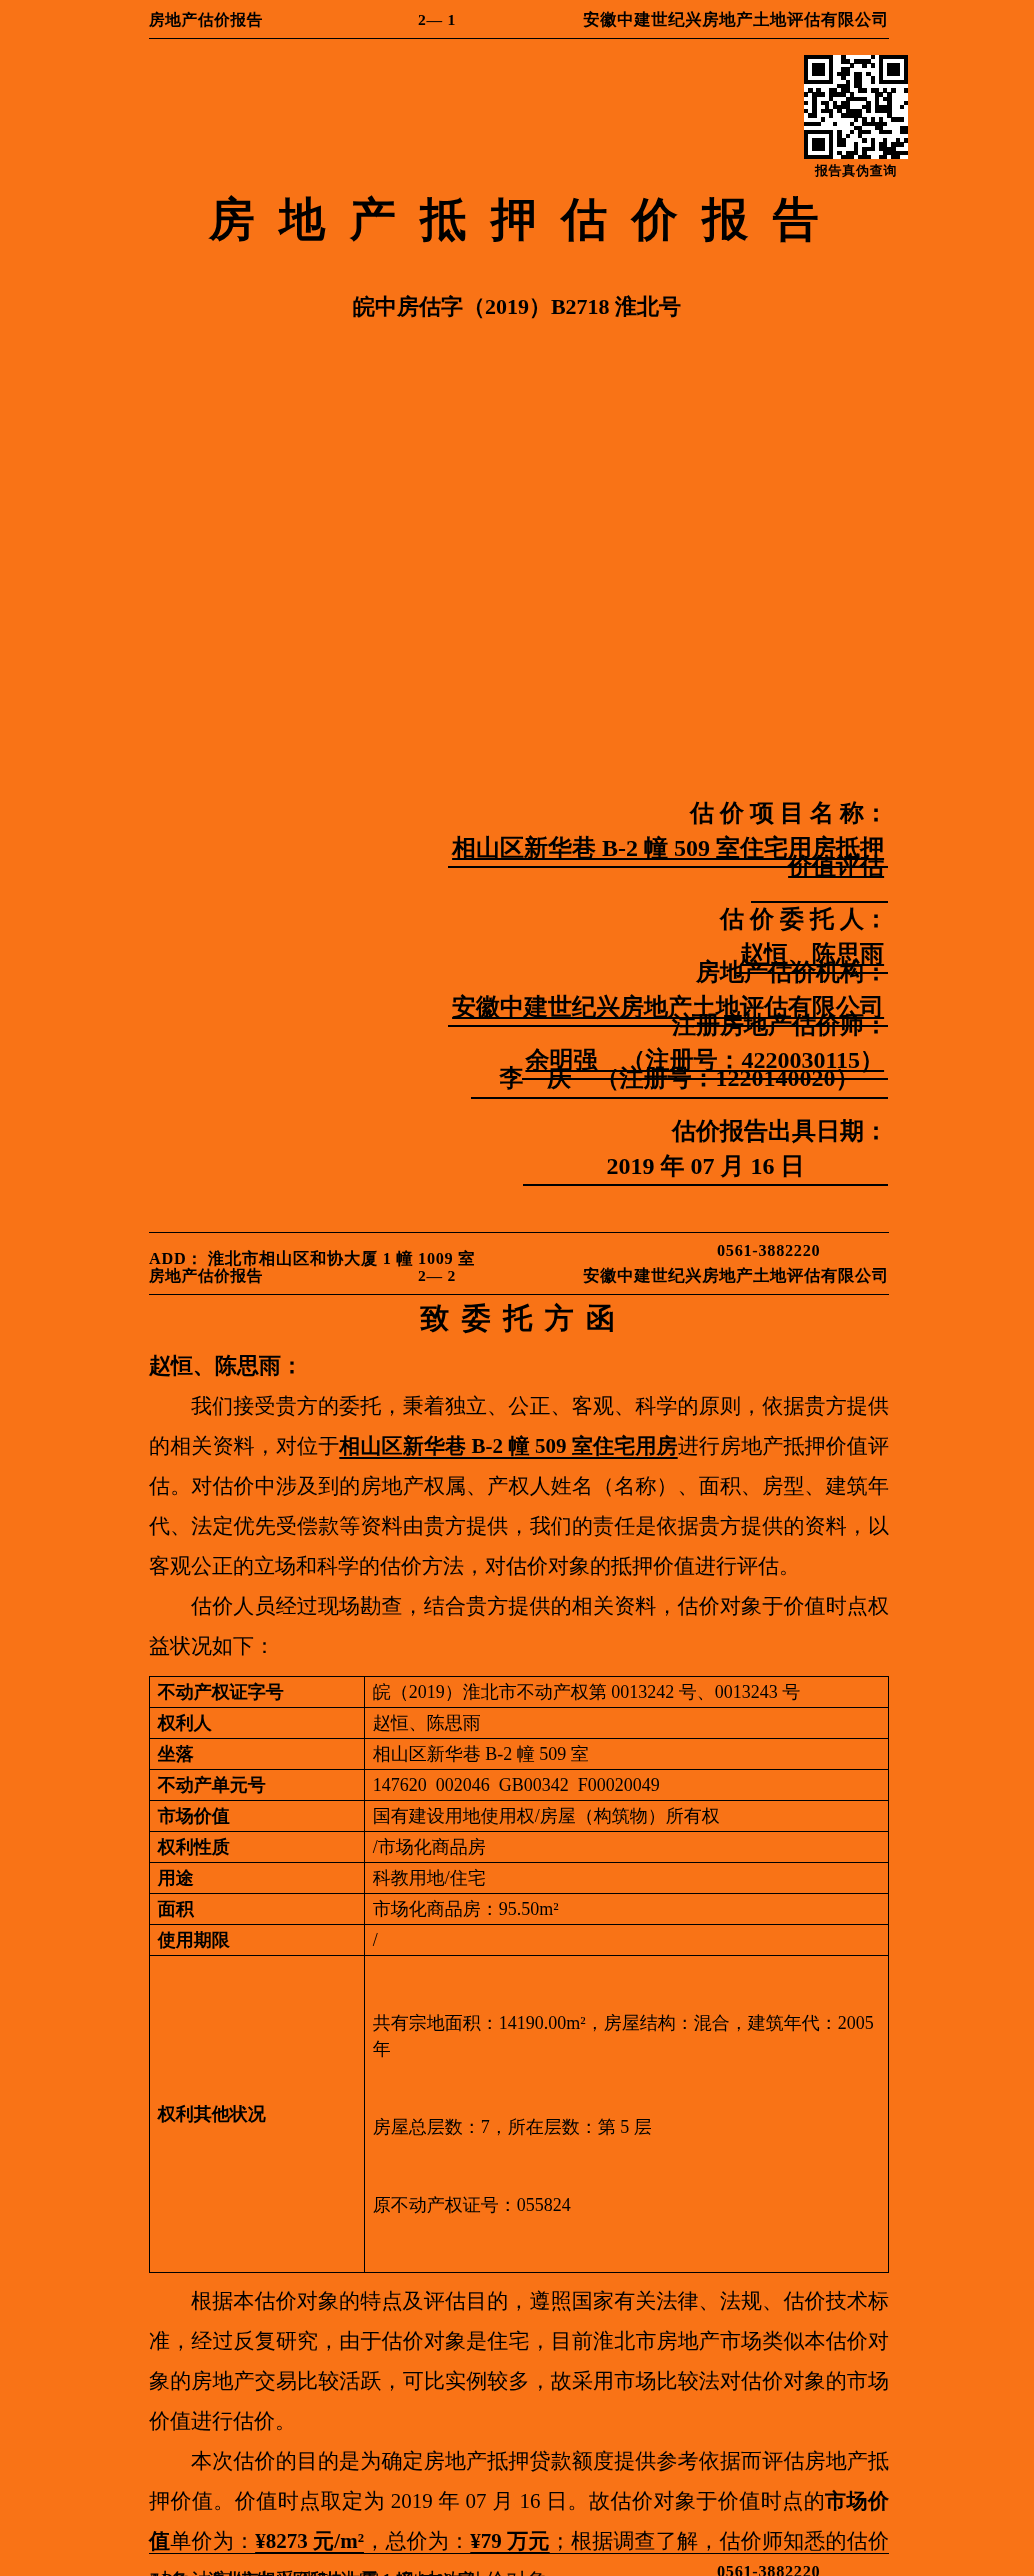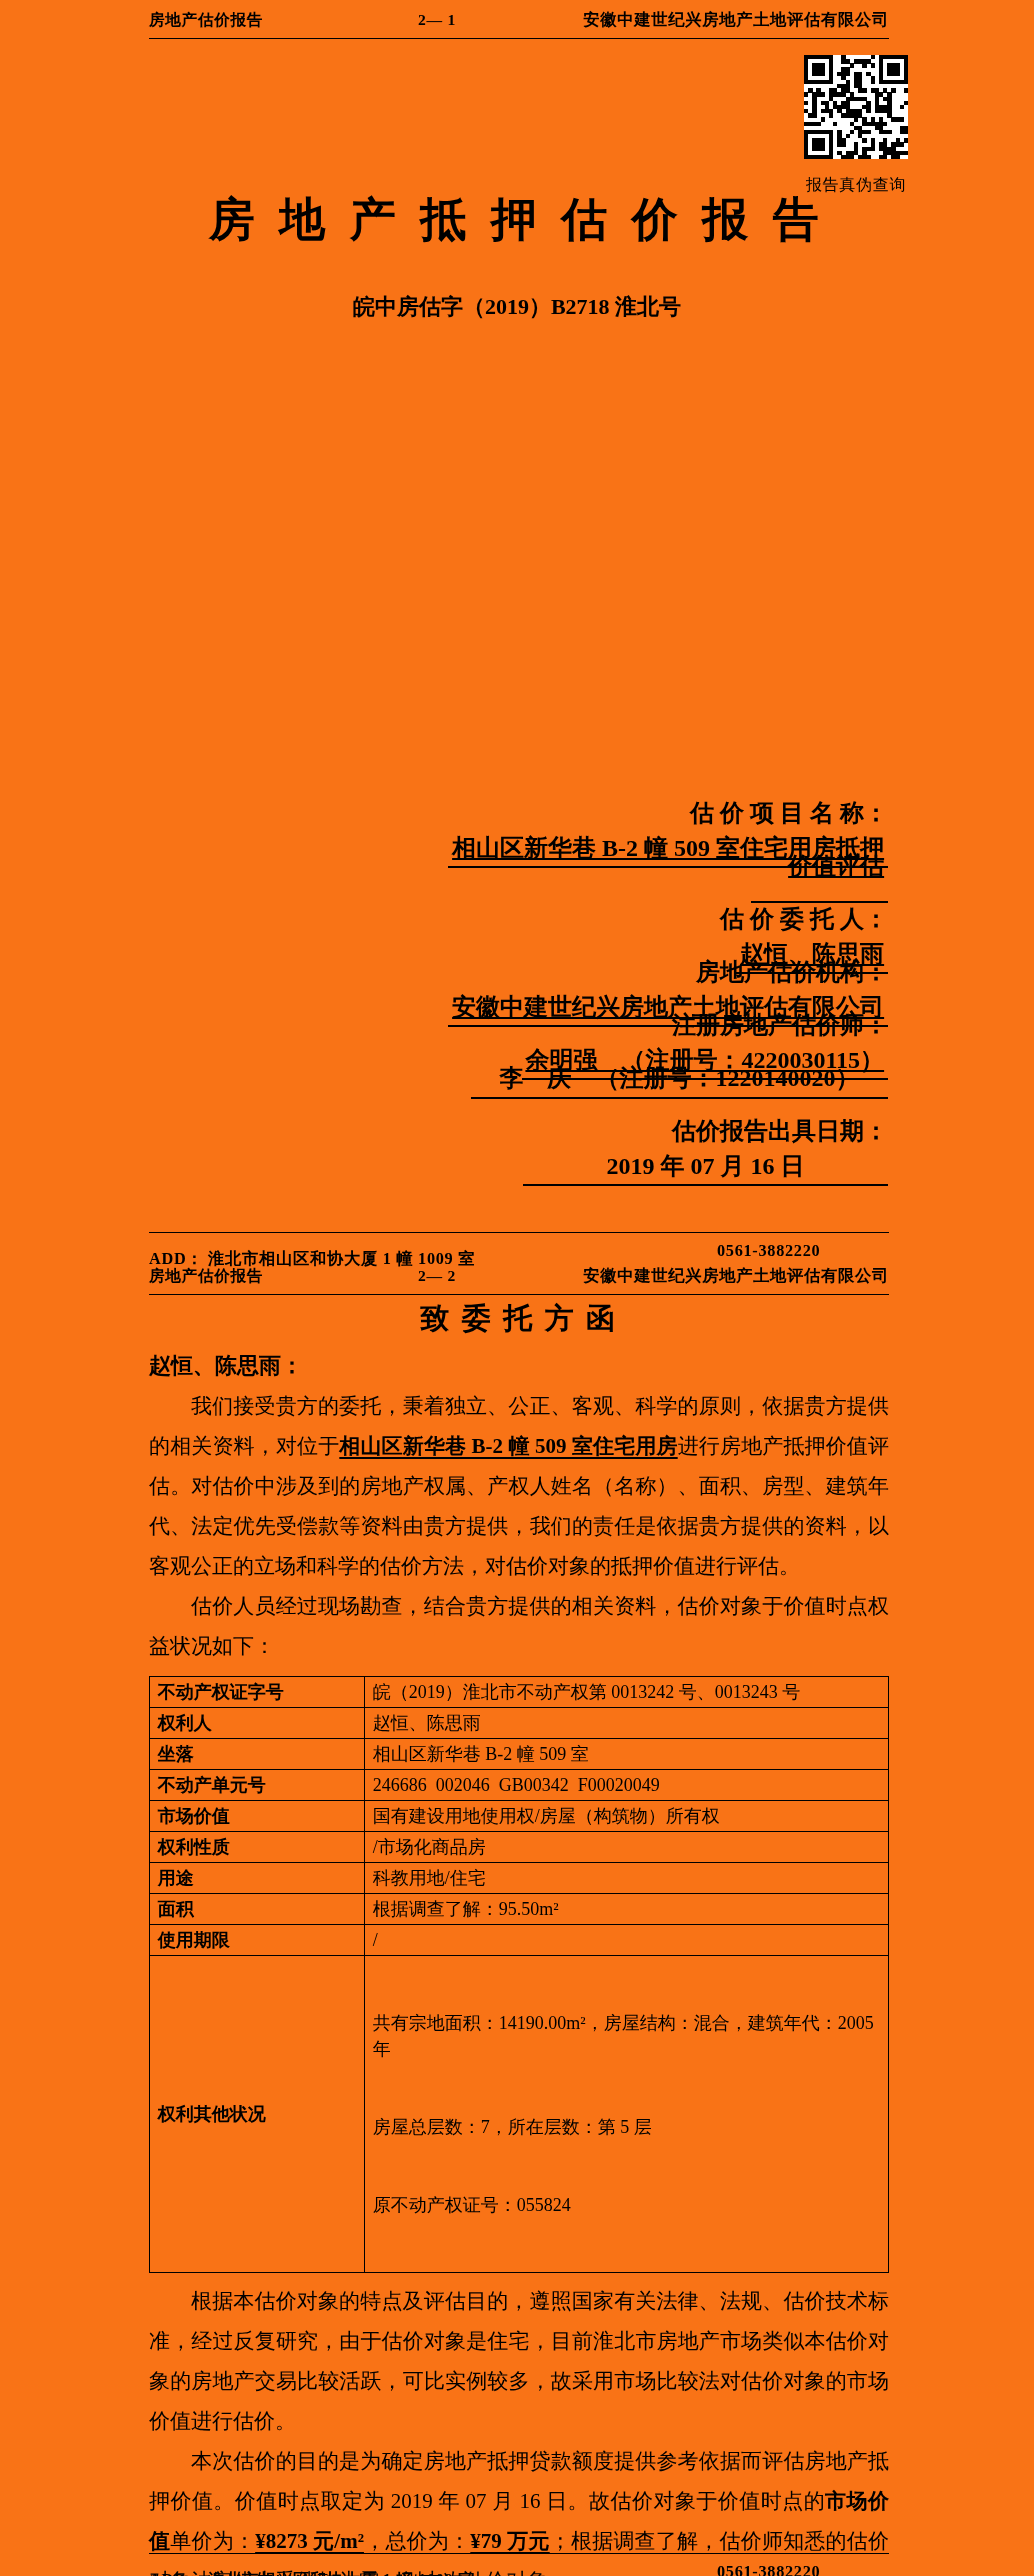--- a/index.html
+++ b/index.html
@@ -23,21 +23,21 @@
     position:absolute; left:149px; width:740px;
     border-top:1.3px solid #000; padding-top:15px;
     font-size:16.3px; font-weight:bold; letter-spacing:0.7px;
   }
   .page-footer.f1 { top:1232px; }
   .page-footer.f2 { top:2553px; }
   .page-footer .phone { position:absolute; left:568px; top:7.8px; }
   
   .qr-block { position:absolute; top:55px; right:126px; width:104px; text-align:center; }
   .qr-svg { display:block; width:104px; height:104px; background:#fff; }
-  .qr-caption { margin-top:16px; font-size:16px; font-weight:normal; letter-spacing:0.7px; }
+  .qr-caption { margin-top:3px; font-size:13px; font-weight:bold; letter-spacing:0.7px; }
   
   .report-title {
     position:absolute; top:189px; left:0; width:100%;
     text-align:center; font-size:46px; font-weight:bold; letter-spacing:6.5px; white-space:nowrap;
   }
   .report-number {
     position:absolute; top:292px; left:0; width:100%;
     text-align:center; font-size:22px; font-weight:bold;
   }
   
@@ -368,37 +368,37 @@
         <tr>
           <td class="lab">权利人</td>
           <td>赵恒、陈思雨</td>
         </tr>
         <tr>
           <td class="lab">坐落</td>
           <td>相山区新华巷 B-2 幢 509 室</td>
         </tr>
         <tr>
           <td class="lab">不动产单元号</td>
-          <td>246686  002046  GB00342  F00020049</td>
+          <td>147620  002046  GB00342  F00020049</td>
         </tr>
         <tr>
           <td class="lab">市场价值</td>
           <td>国有建设用地使用权/房屋（构筑物）所有权</td>
         </tr>
         <tr>
           <td class="lab">权利性质</td>
           <td>/市场化商品房</td>
         </tr>
         <tr>
           <td class="lab">用途</td>
           <td>科教用地/住宅</td>
         </tr>
         <tr>
           <td class="lab">面积</td>
-          <td>根据调查了解：95.50m²</td>
+          <td>市场化商品房：95.50m²</td>
         </tr>
         <tr>
           <td class="lab">使用期限</td>
           <td>/</td>
         </tr>
         <tr>
           <td class="lab">权利其他状况</td>
           <td>
             <div>共有宗地面积：14190.00m²，房屋结构：混合，建筑年代：2005 年</div>
             <div>房屋总层数：7，所在层数：第 5 层</div>

